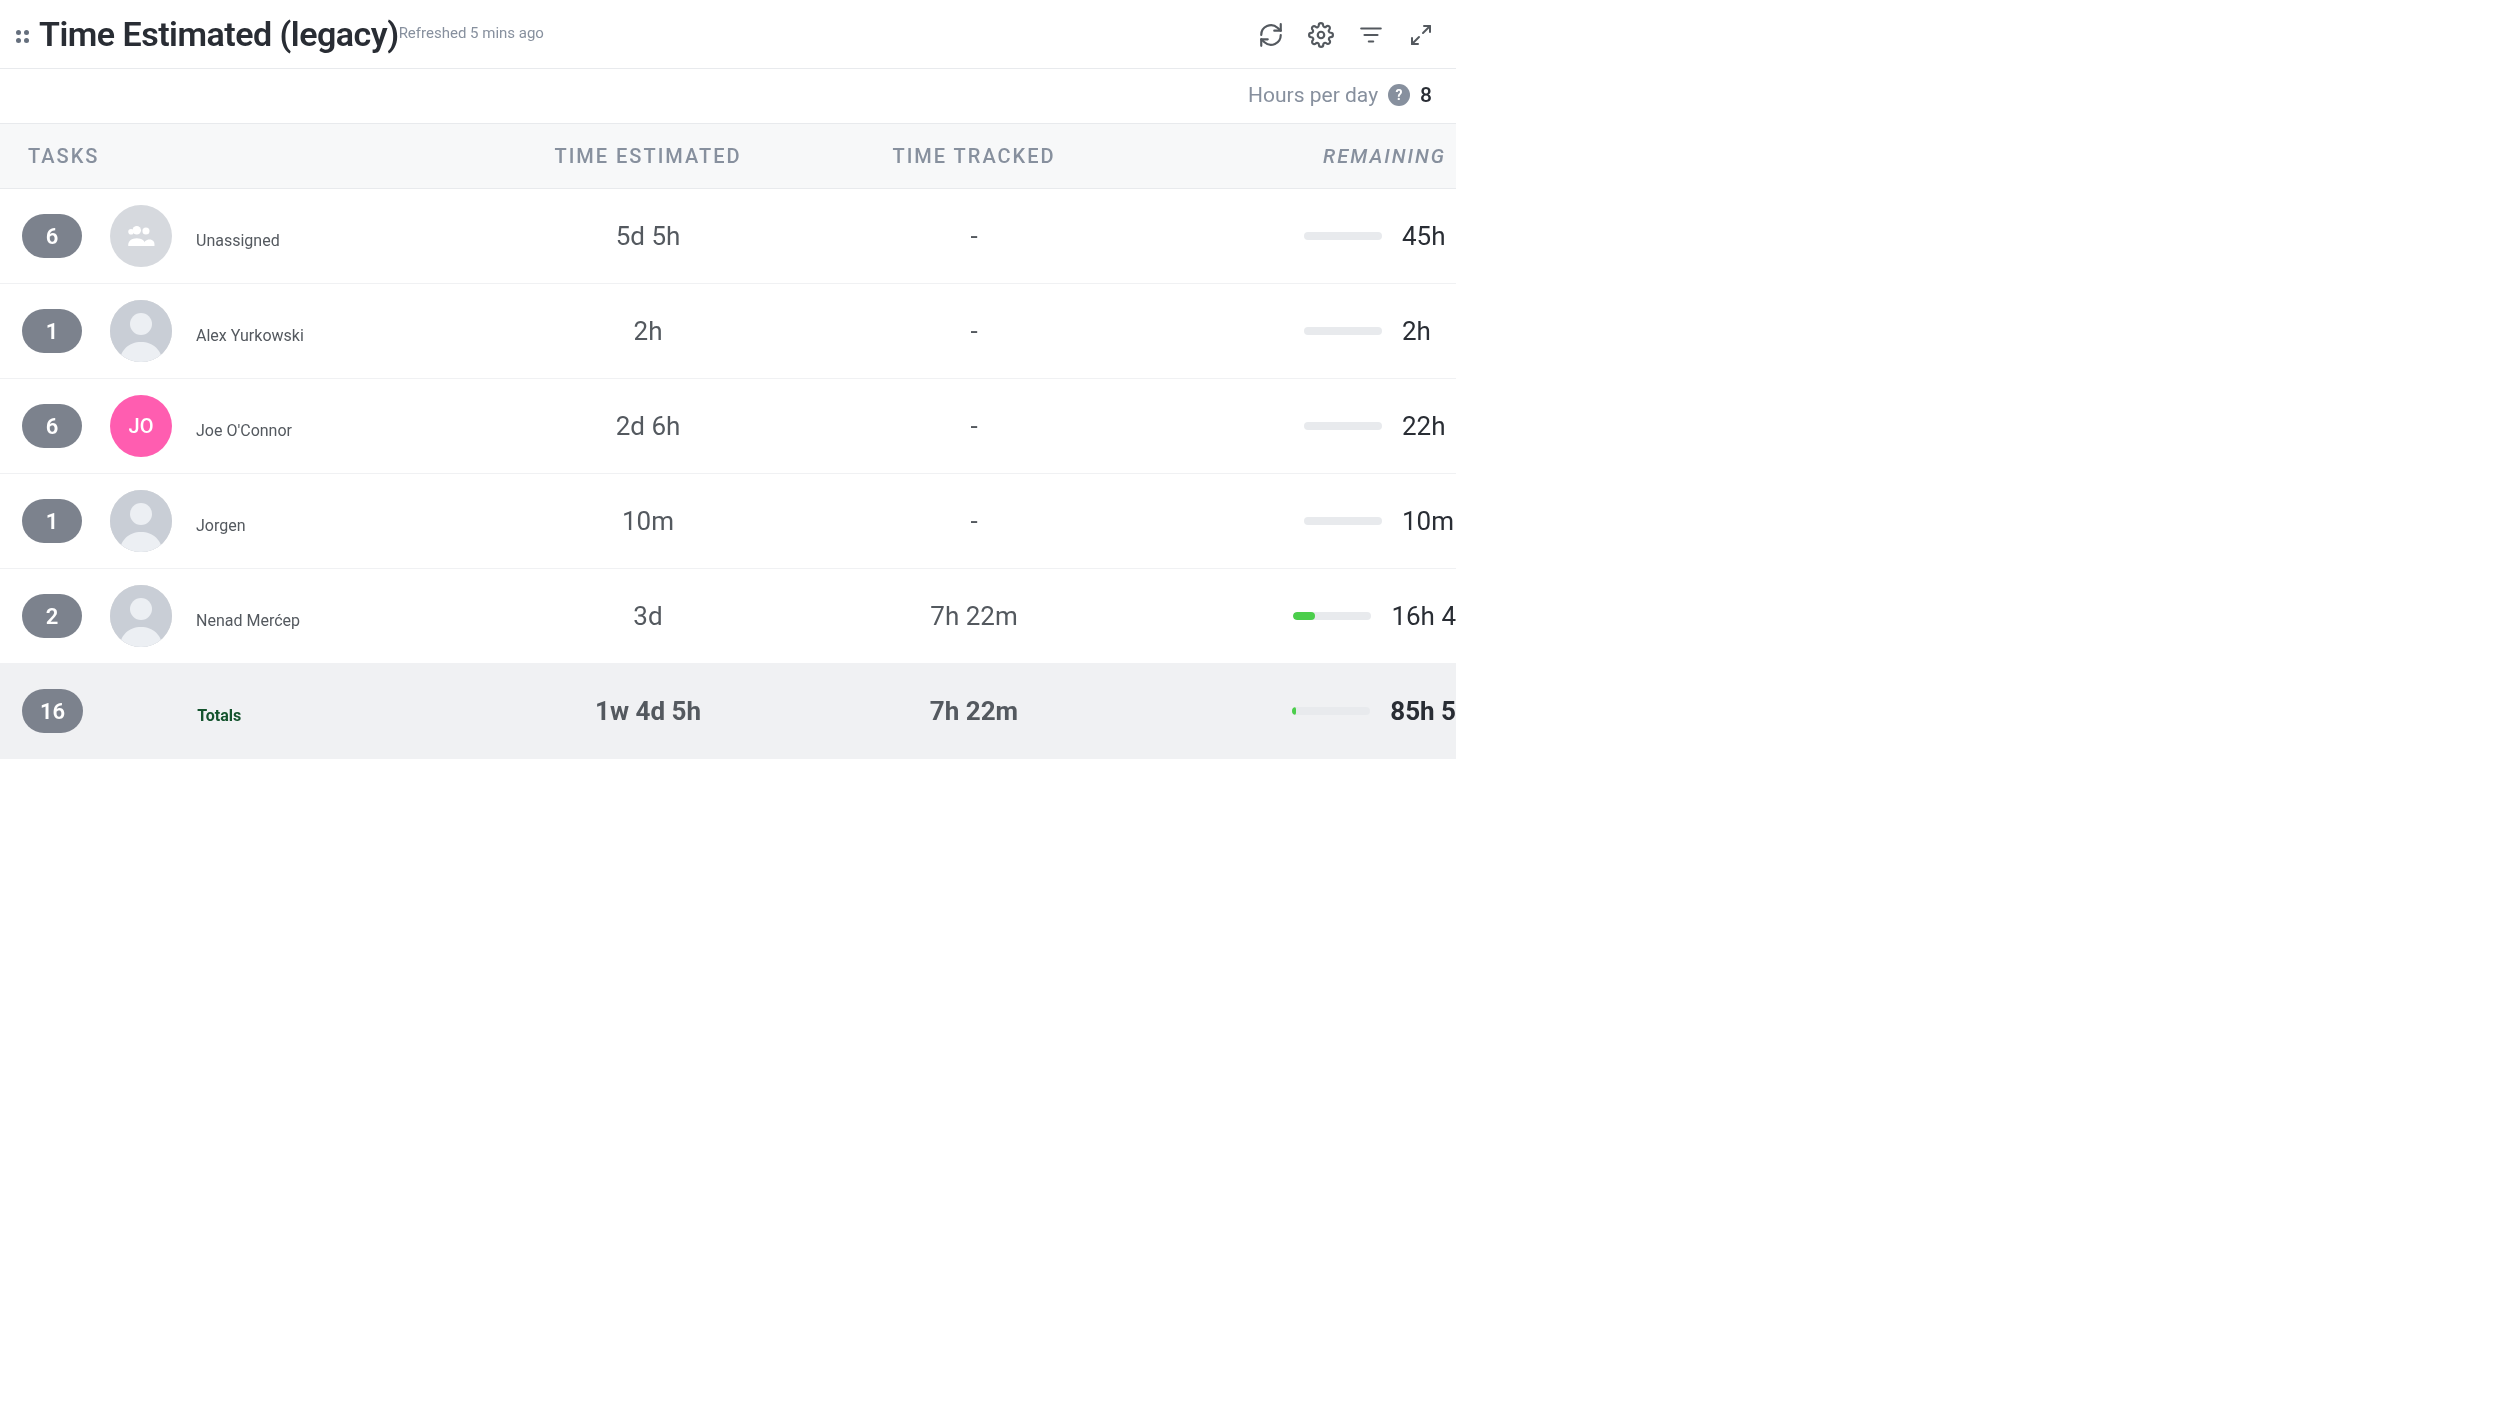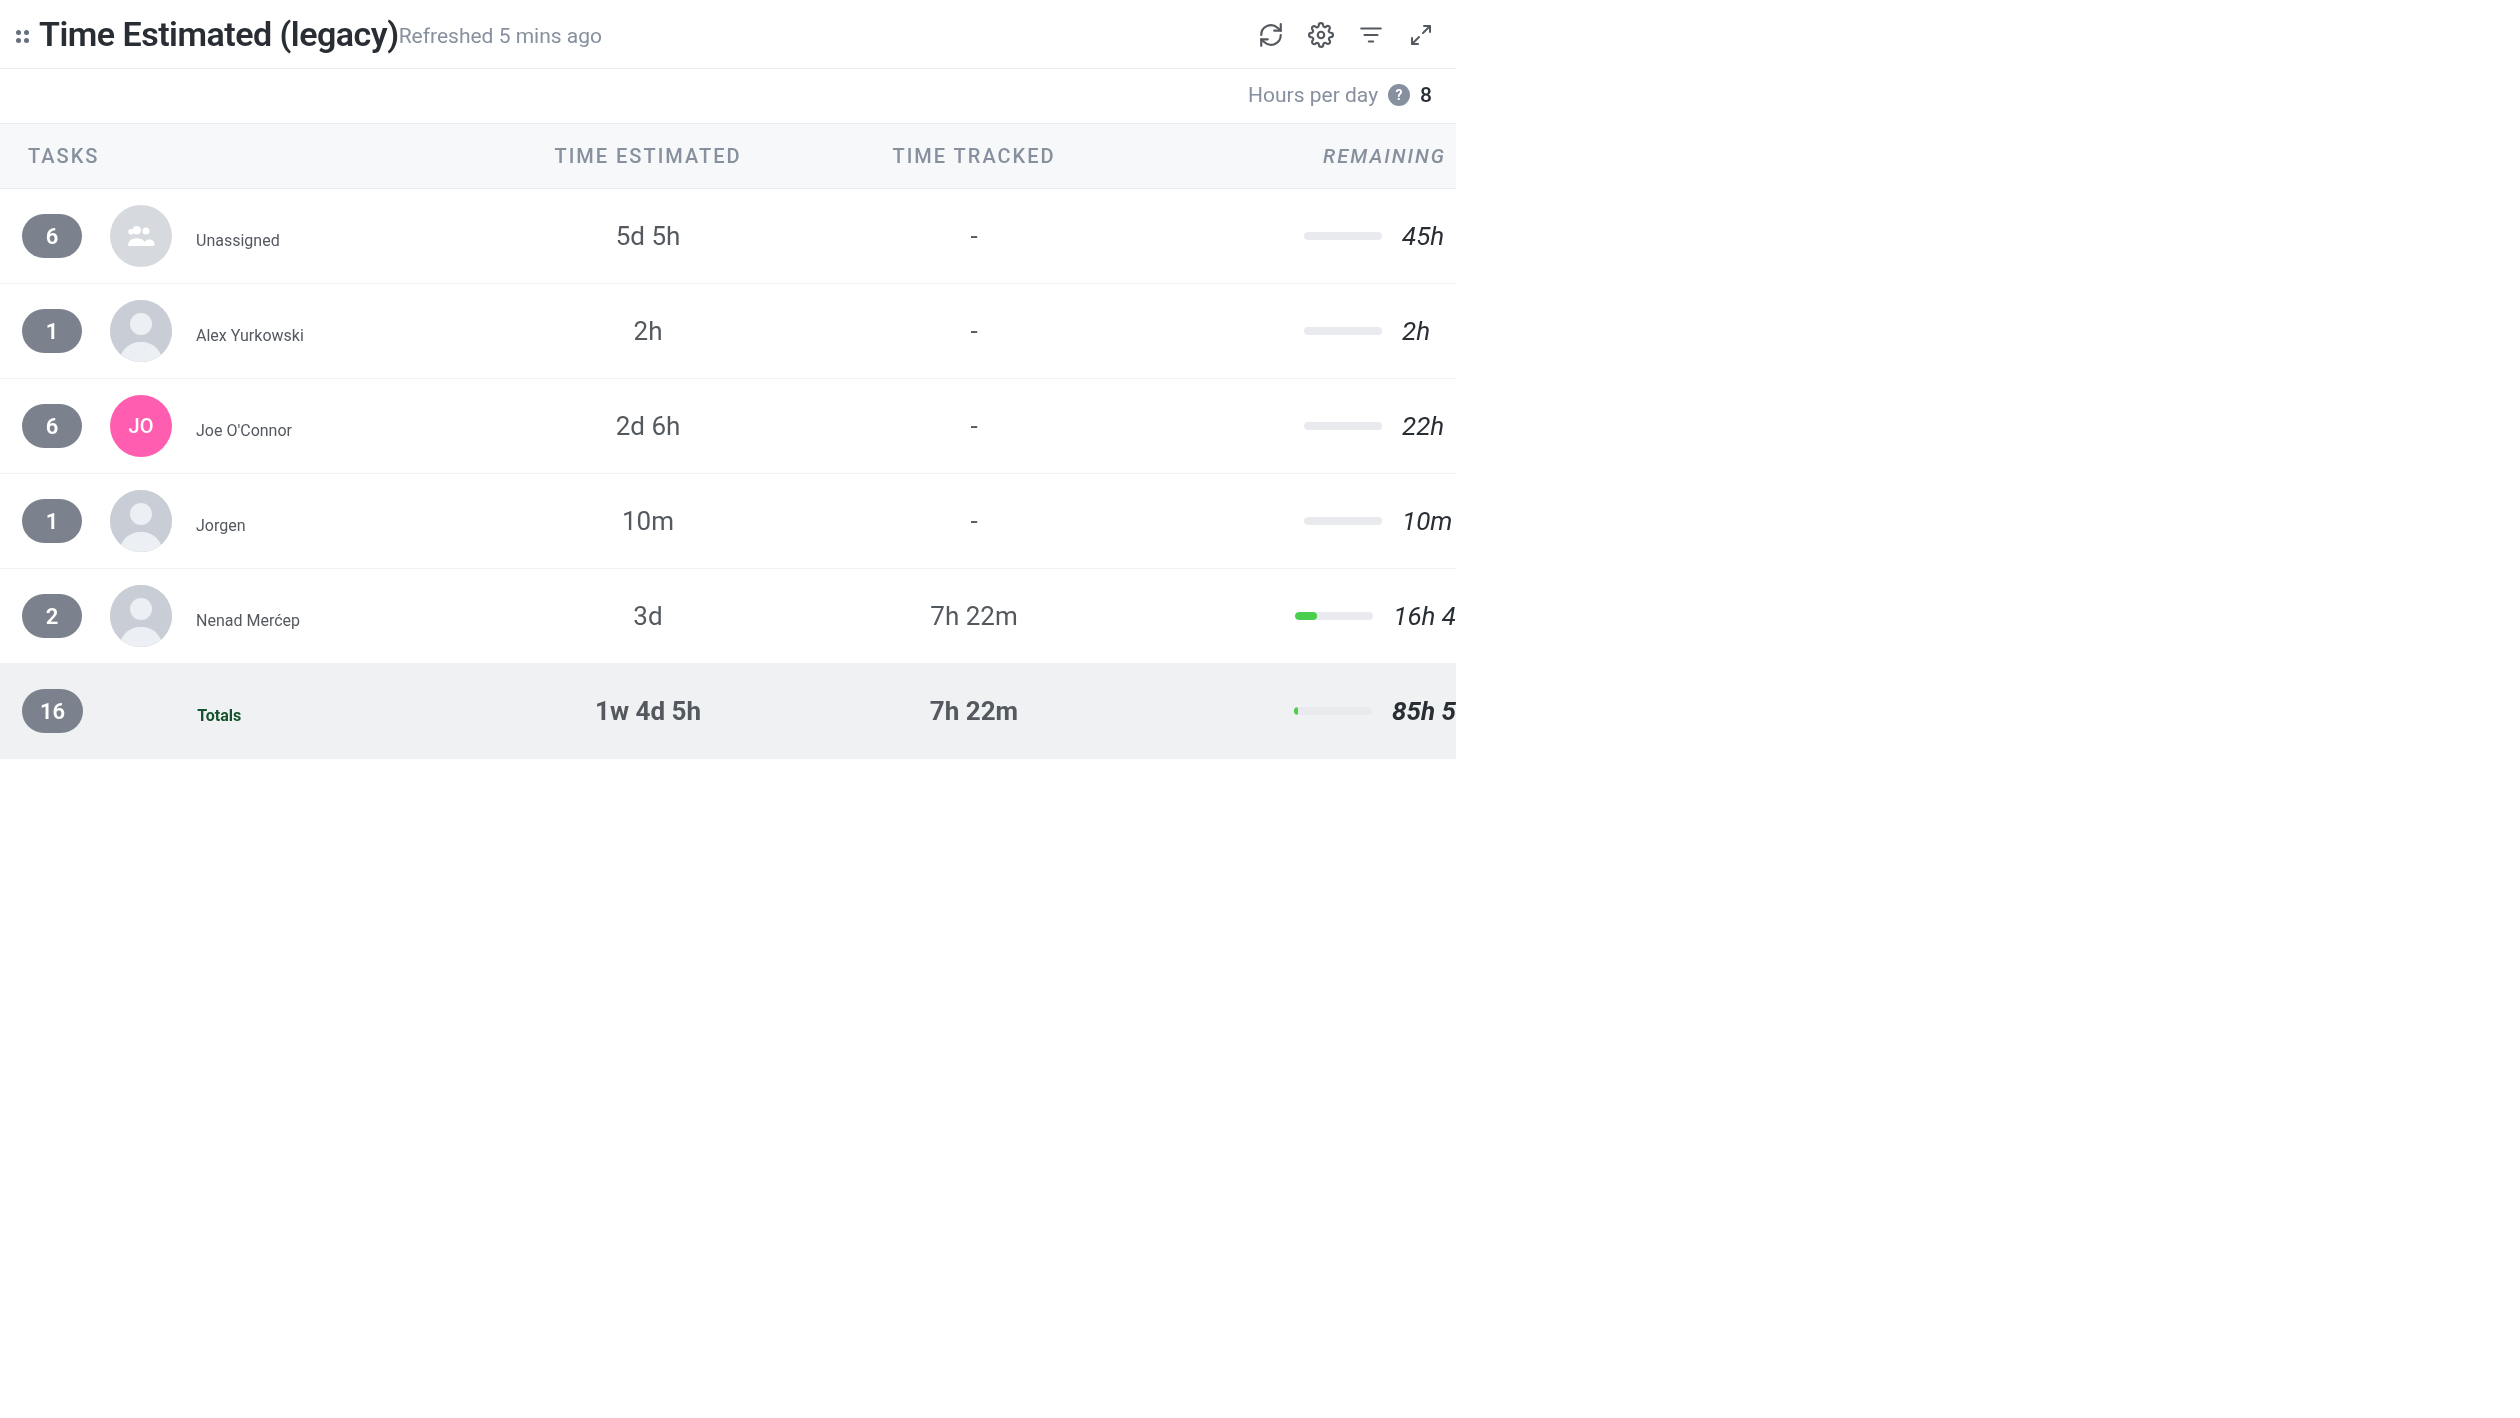--- a/index.html
+++ b/index.html
@@ -39,21 +39,21 @@
       border-radius: 50%;
       display: block;
     }
     .title-block { display: flex; flex-direction: row; }
     .title {
       font-size: 34px;
       font-weight: 600;
       letter-spacing: -0.5px;
     }
     .subtitle {
-      font-size: 21px;
+      font-size: 15px;
       color: #87909e;
       margin-top: 10px;
     }
     .header-actions {
       display: flex;
       gap: 20px;
       align-items: center;
       padding-top: 6px;
     }
     .icon-btn {
@@ -102,21 +102,21 @@
     .avatar.group { background:#d6d9de; }
     .avatar.jo { background:#ff5db0; }
     .avatar.spacer { background:transparent; }
     .name { margin-left:24px; font-size:16px; color:#54595f; flex:1;margin-top:9px; }
     .row.totals .name { color:#14532d; font-weight:700; }
     .cell-est   { width:300px; text-align:center; font-size:26px; color:#54595f; }
     .cell-track { width:352px; text-align:center; font-size:26px; color:#54595f; }
     .cell-rem   { flex:1; display:flex; align-items:center; justify-content:flex-end; gap:20px; padding-right:0; }
     .progress { width:78px; height:8px; background:#e8eaed; border-radius:4px; overflow:hidden; }
     .progress-fill { height:100%; background:#4bce4b; border-radius:4px; }
-    .rem-val { font-size:26px; color:#292d34; min-width:54px; text-align:left;font-style:italic; }
+    .rem-val { font-size:26px; color:#292d34; min-width:54px; text-align:left; }
     .row .task-left { display:flex; align-items:center; width:476px; }
   </style>
 </head>
 <body>
 
 <div class="header">
   <div class="header-top">
     <div class="header-left">
       <div class="drag-handle">
         <div>

